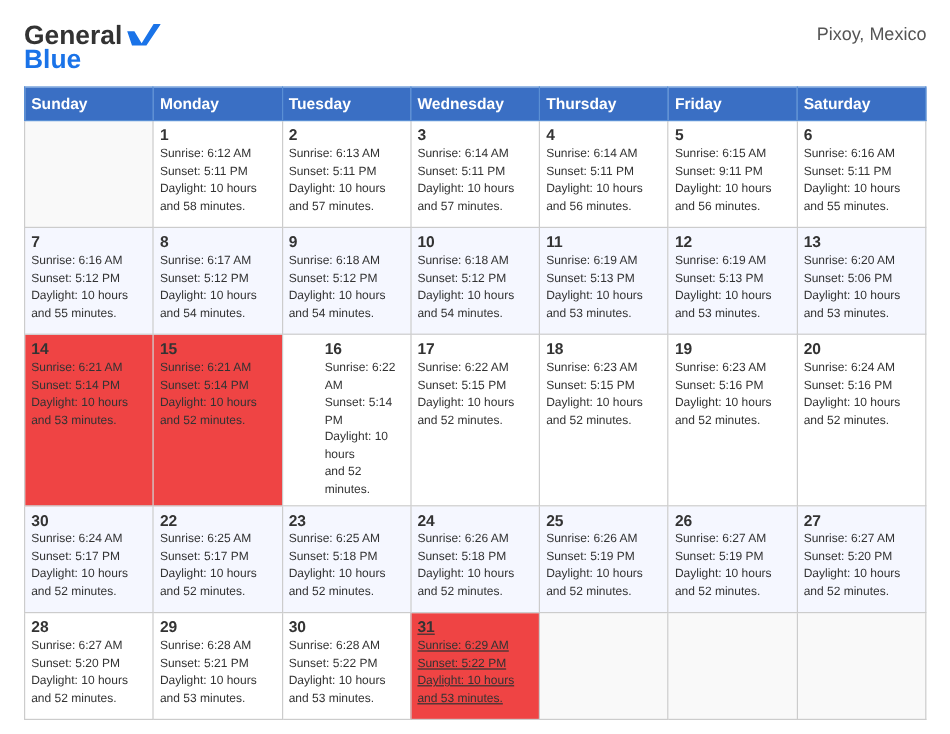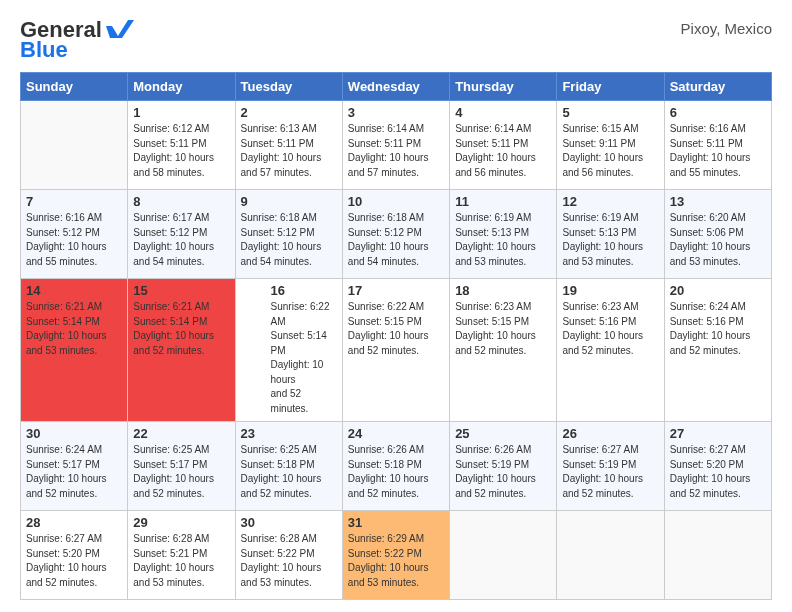--- a/index.html
+++ b/index.html
@@ -329,21 +329,21 @@
 Daylight: 10 hours
 and 53 minutes.</div>
           </td>
           <td style="background: rgb(255, 255, 255);">
             <span class="day-num">30</span>
             <div class="day-info" style="white-space: pre-line;">Sunrise: 6:28 AM
 Sunset: 5:22 PM
 Daylight: 10 hours
 and 53 minutes.</div>
           </td>
-          <td style="background: #fdba74;">
+          <td style="background: #ef4444; text-decoration: underline;">
             <span class="day-num">31</span>
             <div class="day-info" style="white-space: pre-line;">Sunrise: 6:29 AM
 Sunset: 5:22 PM
 Daylight: 10 hours
 and 53 minutes.</div>
           </td>
           <td class="empty"></td>
           <td class="empty"></td>
           <td class="empty"></td>
         </tr>

